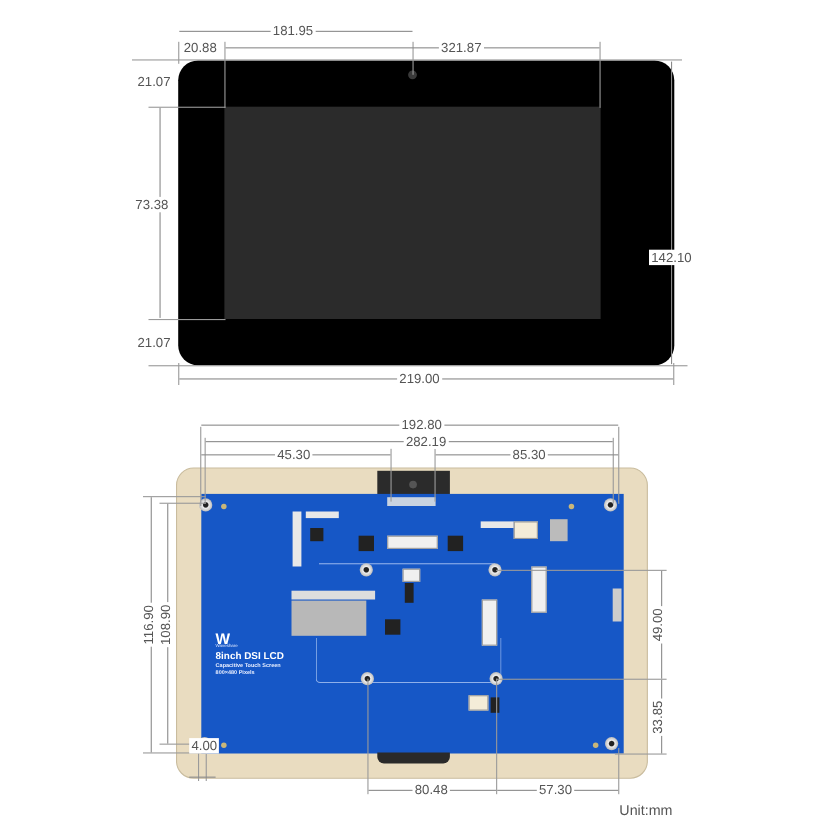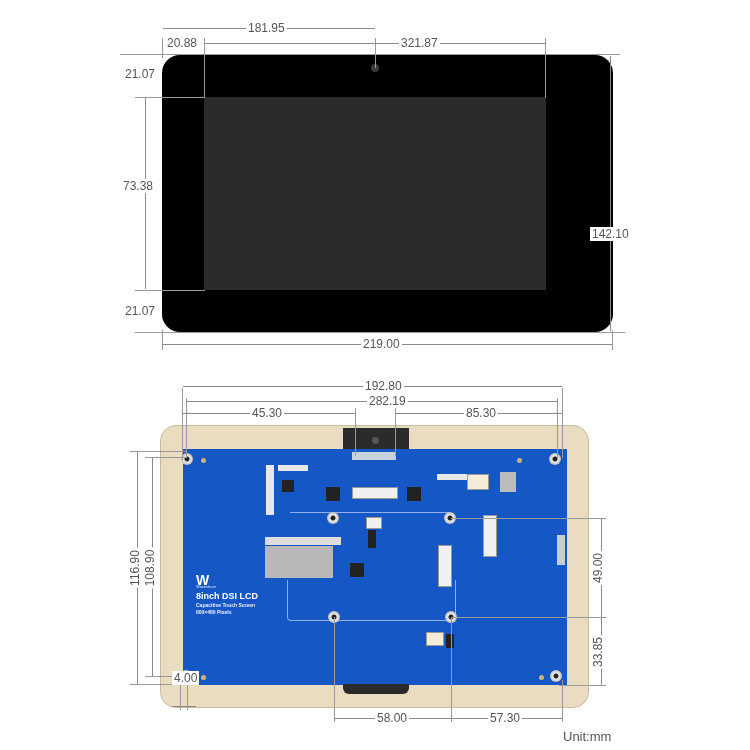--- a/index.html
+++ b/index.html
@@ -155,17 +155,17 @@
 
 <div class="hl" style="left:172px;top:706px;width:24px;"></div>
 <div class="dim" style="left:172px;top:671px;">4.00</div>
 
 <div class="vl" style="left:601px;top:519px;height:98px;"></div>
 <div class="dimv" style="left:581px;top:561px;">49.00</div>
 <div class="vl" style="left:601px;top:618px;height:67px;"></div>
 <div class="dimv" style="left:581px;top:645px;">33.85</div>
 
 <div class="hl" style="left:335px;top:718px;width:116px;"></div>
-<div class="dim" style="left:375px;top:711px;">58.00</div>
+<div class="dim" style="left:375px;top:711px;">80.48</div>
 <div class="hl" style="left:452px;top:718px;width:110px;"></div>
 <div class="dim" style="left:488px;top:711px;">57.30</div>
 
 <div id="unit" class="abs">Unit:mm</div>
 
 </body></html>

